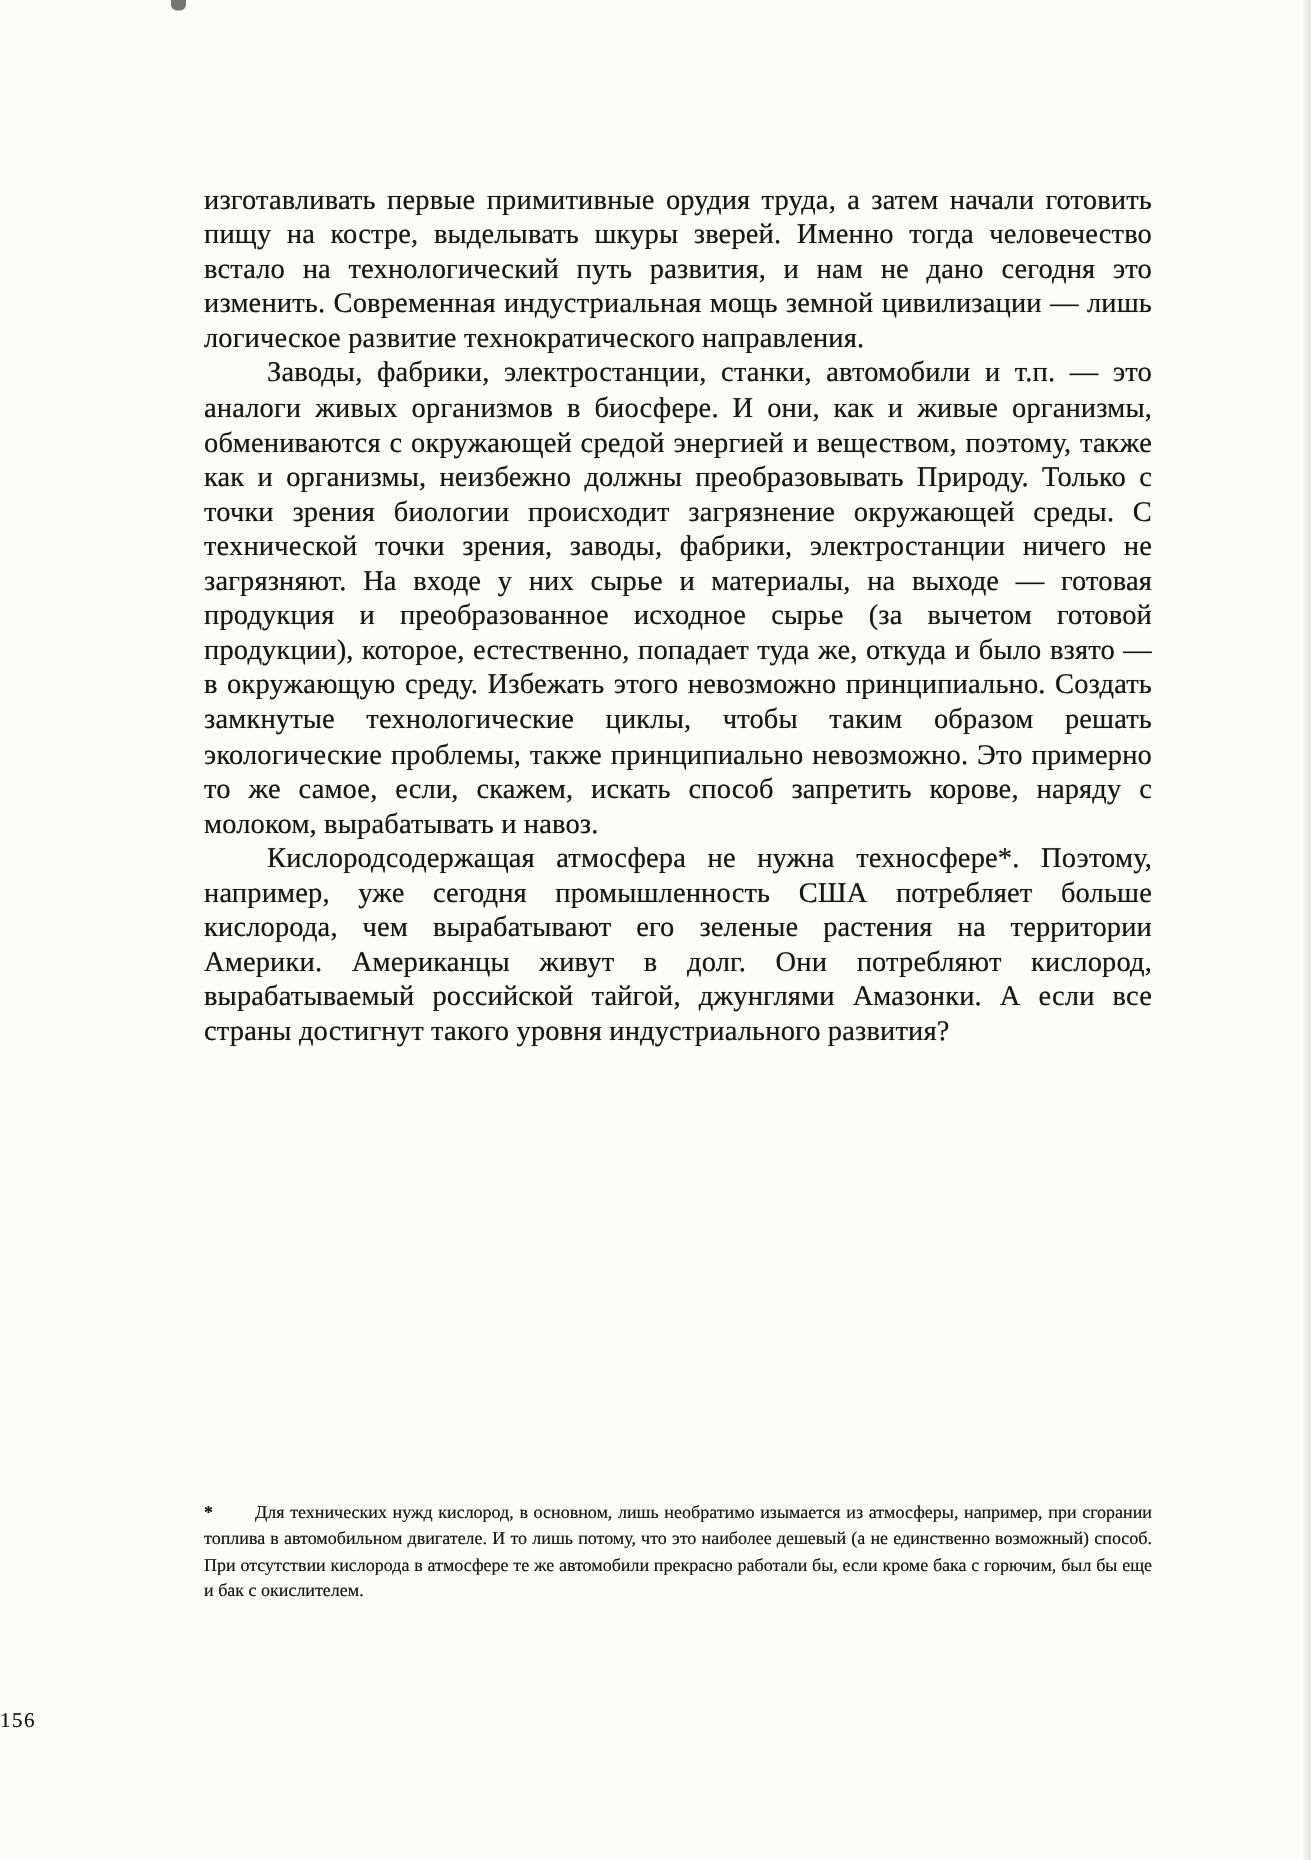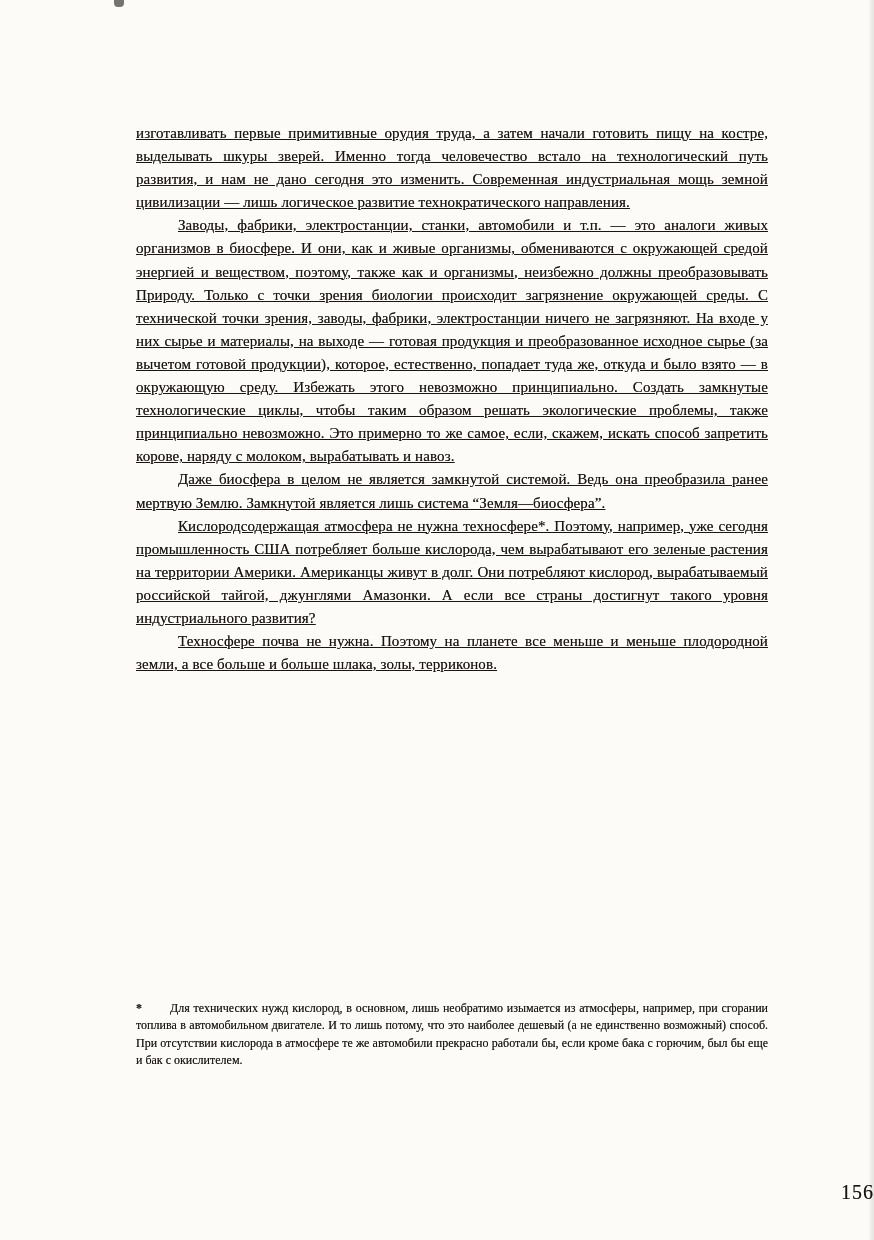--- a/index.html
+++ b/index.html
@@ -36,26 +36,25 @@
     background: linear-gradient(to left, rgba(120,115,105,0.18), rgba(120,115,105,0));
   }
   .content {
     position: absolute;
     left: 136px;
     top: 122px;
     width: 632px;
   }
   p.para {
     margin: 0;
-    font-size: 15px;
+    font-size: 19px;
     line-height: 23.1px;
     text-align: justify;
     letter-spacing: 0.1px;
     text-shadow: 0 0 0.45px rgba(24, 20, 16, 0.65);
-    text-decoration: underline;
   }
   p.para.indent {
     text-indent: 42px;
   }
   .footnote {
     position: absolute;
     left: 136px;
     top: 1000px;
     width: 632px;
     font-size: 12px;
@@ -66,41 +65,38 @@
   .fn-marker {
     font-weight: bold;
     display: inline-block;
     width: 34px;
   }
   .page-number {
     position: absolute;
     left: 0;
     top: 1140px;
     width: 100%;
-    text-align: right;
-    font-size: 20px;
+    text-align: left;
+    font-size: 14px;
     letter-spacing: 1px;
     text-shadow: 0 0 0.4px rgba(24, 20, 16, 0.6);
-    margin-top: 41px;
   }
 </style>
 </head>
 <body>
 
 <div class="page">
 
   <div class="scan-mark-top"></div>
   <div class="scan-shade-right"></div>
 
   <div class="content">
     <p class="para">изготавливать первые примитивные орудия труда, а затем начали готовить пищу на костре, выделывать шкуры зверей. Именно тогда человечество встало на технологический путь развития, и нам не дано сегодня это изменить. Современная индустриальная мощь земной цивилизации — лишь логическое развитие технократического направления.</p>
     <p class="para indent">Заводы, фабрики, электростанции, станки, автомобили и т.п. — это аналоги живых организмов в биосфере. И они, как и живые организмы, обмениваются с окружающей средой энергией и веществом, поэтому, также как и организмы, неизбежно должны преобразовывать Природу. Только с точки зрения биологии происходит загрязнение окружающей среды. С технической точки зрения, заводы, фабрики, электростанции ничего не загрязняют. На входе у них сырье и материалы, на выходе — готовая продукция и преобразованное исходное сырье (за вычетом готовой продукции), которое, естественно, попадает туда же, откуда и было взято — в окружающую среду. Избежать этого невозможно принципиально. Создать замкнутые технологические циклы, чтобы таким образом решать экологические проблемы, также принципиально невозможно. Это примерно то же самое, если, скажем, искать способ запретить корове, наряду с молоком, вырабатывать и навоз.</p>
-    <p class="para indent">Даже биосфера в целом не является замкнутой системой. Ведь она преобразила ранее мертвую Землю. Замкнутой является лишь система “Земля—биосфера”.</p>
     <p class="para indent">Кислородсодержащая атмосфера не нужна техносфере*. Поэтому, например, уже сегодня промышленность США потребляет больше кислорода, чем вырабатывают его зеленые растения на территории Америки. Американцы живут в долг. Они потребляют кислород, вырабатываемый российской тайгой, джунглями Амазонки. А если все страны достигнут такого уровня индустриального развития?</p>
-    <p class="para indent">Техносфере почва не нужна. Поэтому на планете все меньше и меньше плодородной земли, а все больше и больше шлака, золы, терриконов.</p>
   </div>
 
   <div class="footnote">
     <span class="fn-marker">*</span><span>Для технических нужд кислород, в основном, лишь необратимо изымается из атмосферы, например, при сгорании топлива в автомобильном двигателе. И то лишь потому, что это наиболее дешевый (а не единственно возможный) способ. При отсутствии кислорода в атмосфере те же автомобили прекрасно работали бы, если кроме бака с горючим, был бы еще и бак с окислителем.</span>
   </div>
 
   <div class="page-number">156</div>
 
 </div>
 

